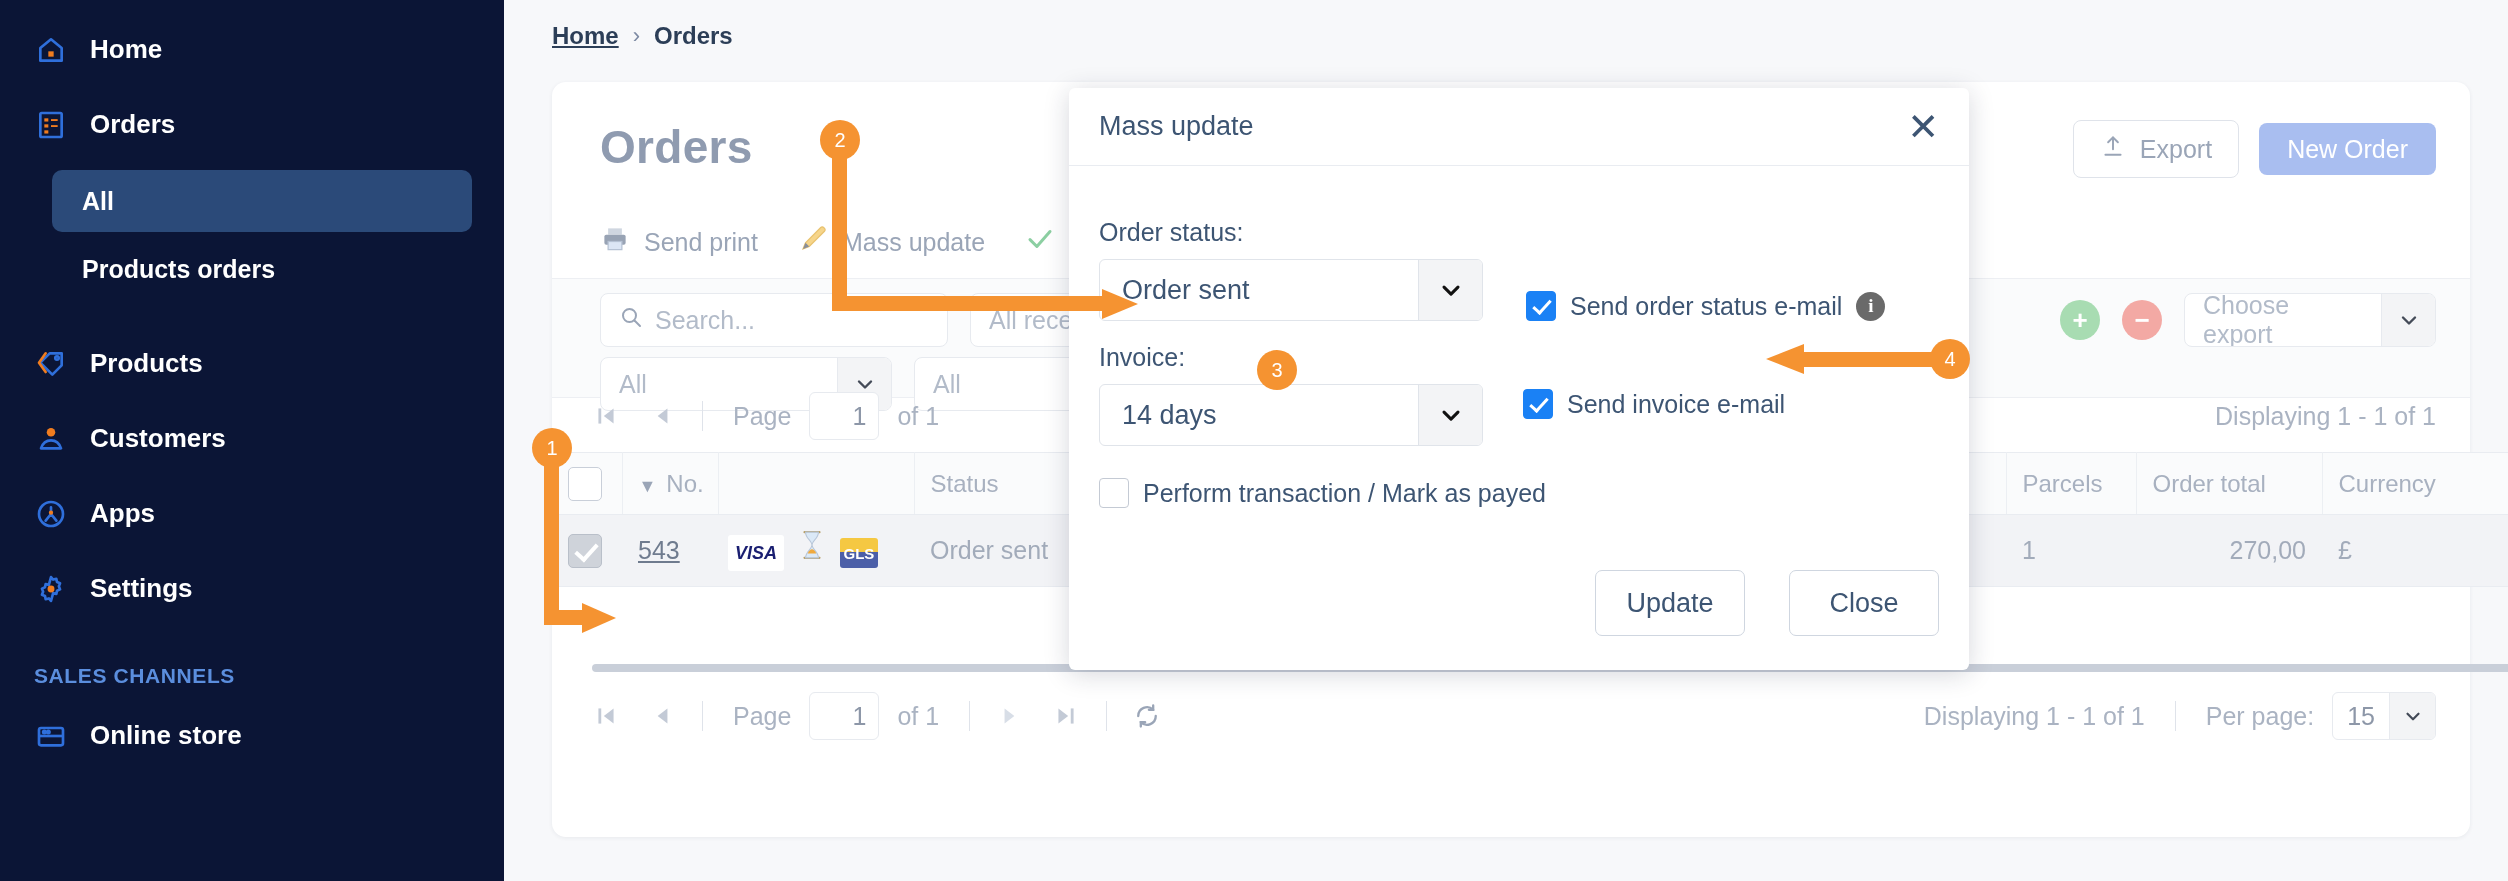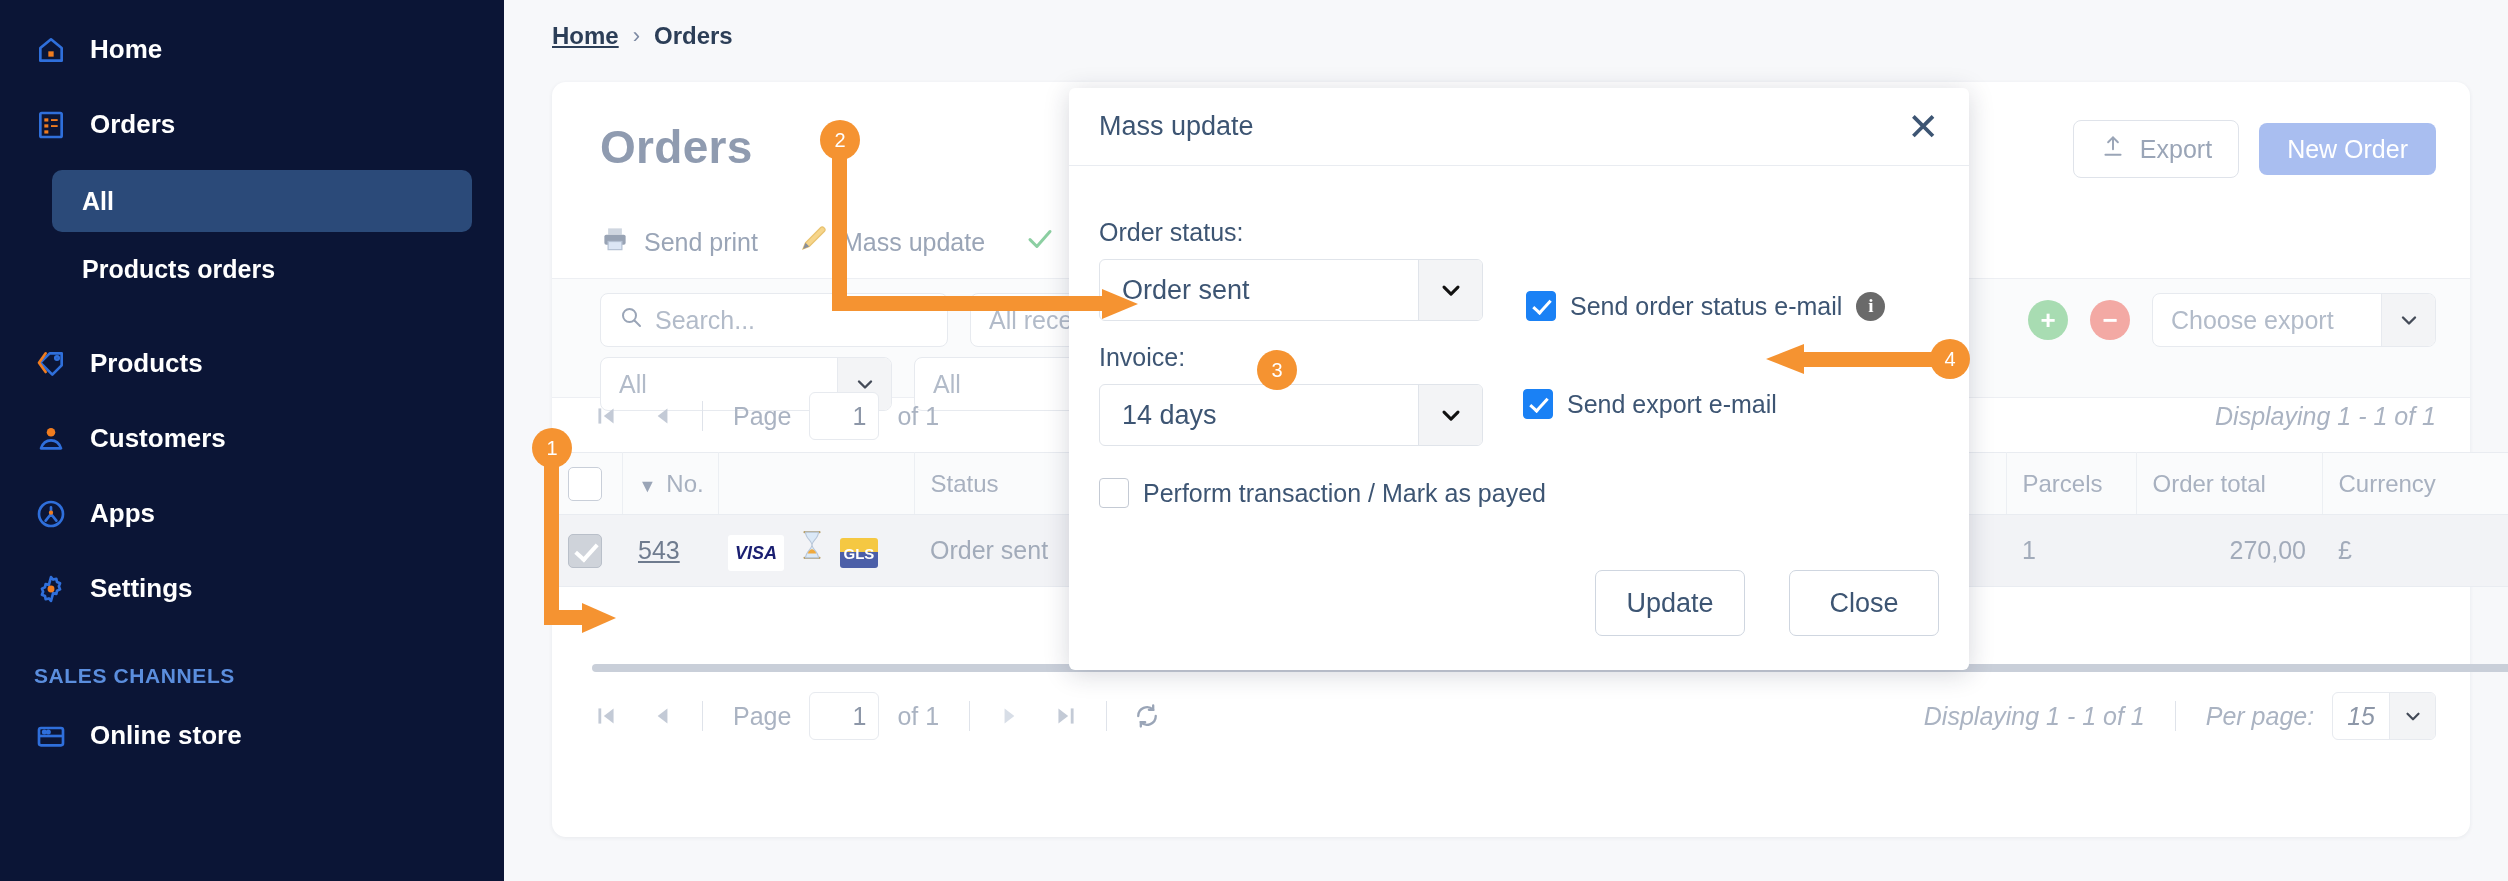--- a/index.html
+++ b/index.html
@@ -119,21 +119,21 @@
   }
   .pager-left { display:flex; align-items:center; gap:0; padding-left:26px; }
   .pg-btn { width:56px; height:56px; display:flex; align-items:center; justify-content:center; cursor:pointer; }
   .pg-div { width:1px; height:30px; background:#dfe3ea; margin:0 12px; }
   .pg-lbl { margin:0 18px; }
   .pg-input {
     width:70px; height:48px; border:1px solid #e7eaef; border-radius:6px; background:#fff;
     display:flex; align-items:center; justify-content:flex-end; padding-right:12px;
     font-size:25px; color:#8d97a8;
   }
-  .pager-right { margin-left:auto; display:flex; align-items:center; gap:18px; padding-right:34px;font-style:italic; }
+  .pager-right { margin-left:auto; display:flex; align-items:center; gap:18px; padding-right:34px; }
   .perpage-sel {
     height:48px; border:1px solid #e7eaef; border-radius:6px; background:#fff;
     display:flex; align-items:center; overflow:hidden; font-size:25px; color:#8d97a8;
   }
   .perpage-sel .v { padding:0 14px; }
   .perpage-sel .caret { width:46px; height:100%; background:#f3f4f6; border-left:1px solid #e7eaef; display:flex; align-items:center; justify-content:center; }
 
   
   #grid { position:absolute; left:0; right:0; top:370px; height:222px; }
   table.gt { border-collapse:collapse; width:100%; table-layout:fixed; }
@@ -406,21 +406,21 @@
             <svg width="24" height="24" viewBox="0 0 24 24" fill="none" stroke="#444b58" stroke-width="2.4" stroke-linecap="round" stroke-linejoin="round">
                 <path d="M6 9.5 12 15.5 18 9.5"></path>
               </svg>
           </span>
         </div>
       </div>
 
       <div class="f-row" style="right:34px; top:14px;">
         <div class="icon-circle" style="background:#a8dcb2;">+</div>
         <div class="icon-circle" style="background:#f3a9a4;">−</div>
-        <div class="f-select" style="width:284px;">
+        <div class="f-select" style="width:252px;">
           <span class="lbl">Choose export</span>
           <span class="caret">
             <svg width="24" height="24" viewBox="0 0 24 24" fill="none" stroke="#444b58" stroke-width="2.4" stroke-linecap="round" stroke-linejoin="round">
                 <path d="M6 9.5 12 15.5 18 9.5"></path>
               </svg>
           </span>
         </div>
       </div>
     </div>
 
@@ -640,21 +640,21 @@
           <span class="val">14 days</span>
           <span class="caret">
             <svg width="28" height="28" viewBox="0 0 24 24" fill="none" stroke="#111" stroke-width="2.6" stroke-linecap="round" stroke-linejoin="round">
                 <path d="M6 9.5 12 15.5 18 9.5"></path>
               </svg>
           </span>
         </div>
       </div>
       <div class="ck-row" style="margin-top:46px;">
         <span class="ck on"></span>
-        <span>Send export e-mail</span>
+        <span>Send invoice e-mail</span>
       </div>
     </div>
 
     <div class="ck-row" style="margin-top:32px; margin-bottom:52px;">
       <span class="ck"></span>
       <span>Perform transaction / Mark as payed</span>
     </div>
   </div>
 
   <div id="modal-foot">

